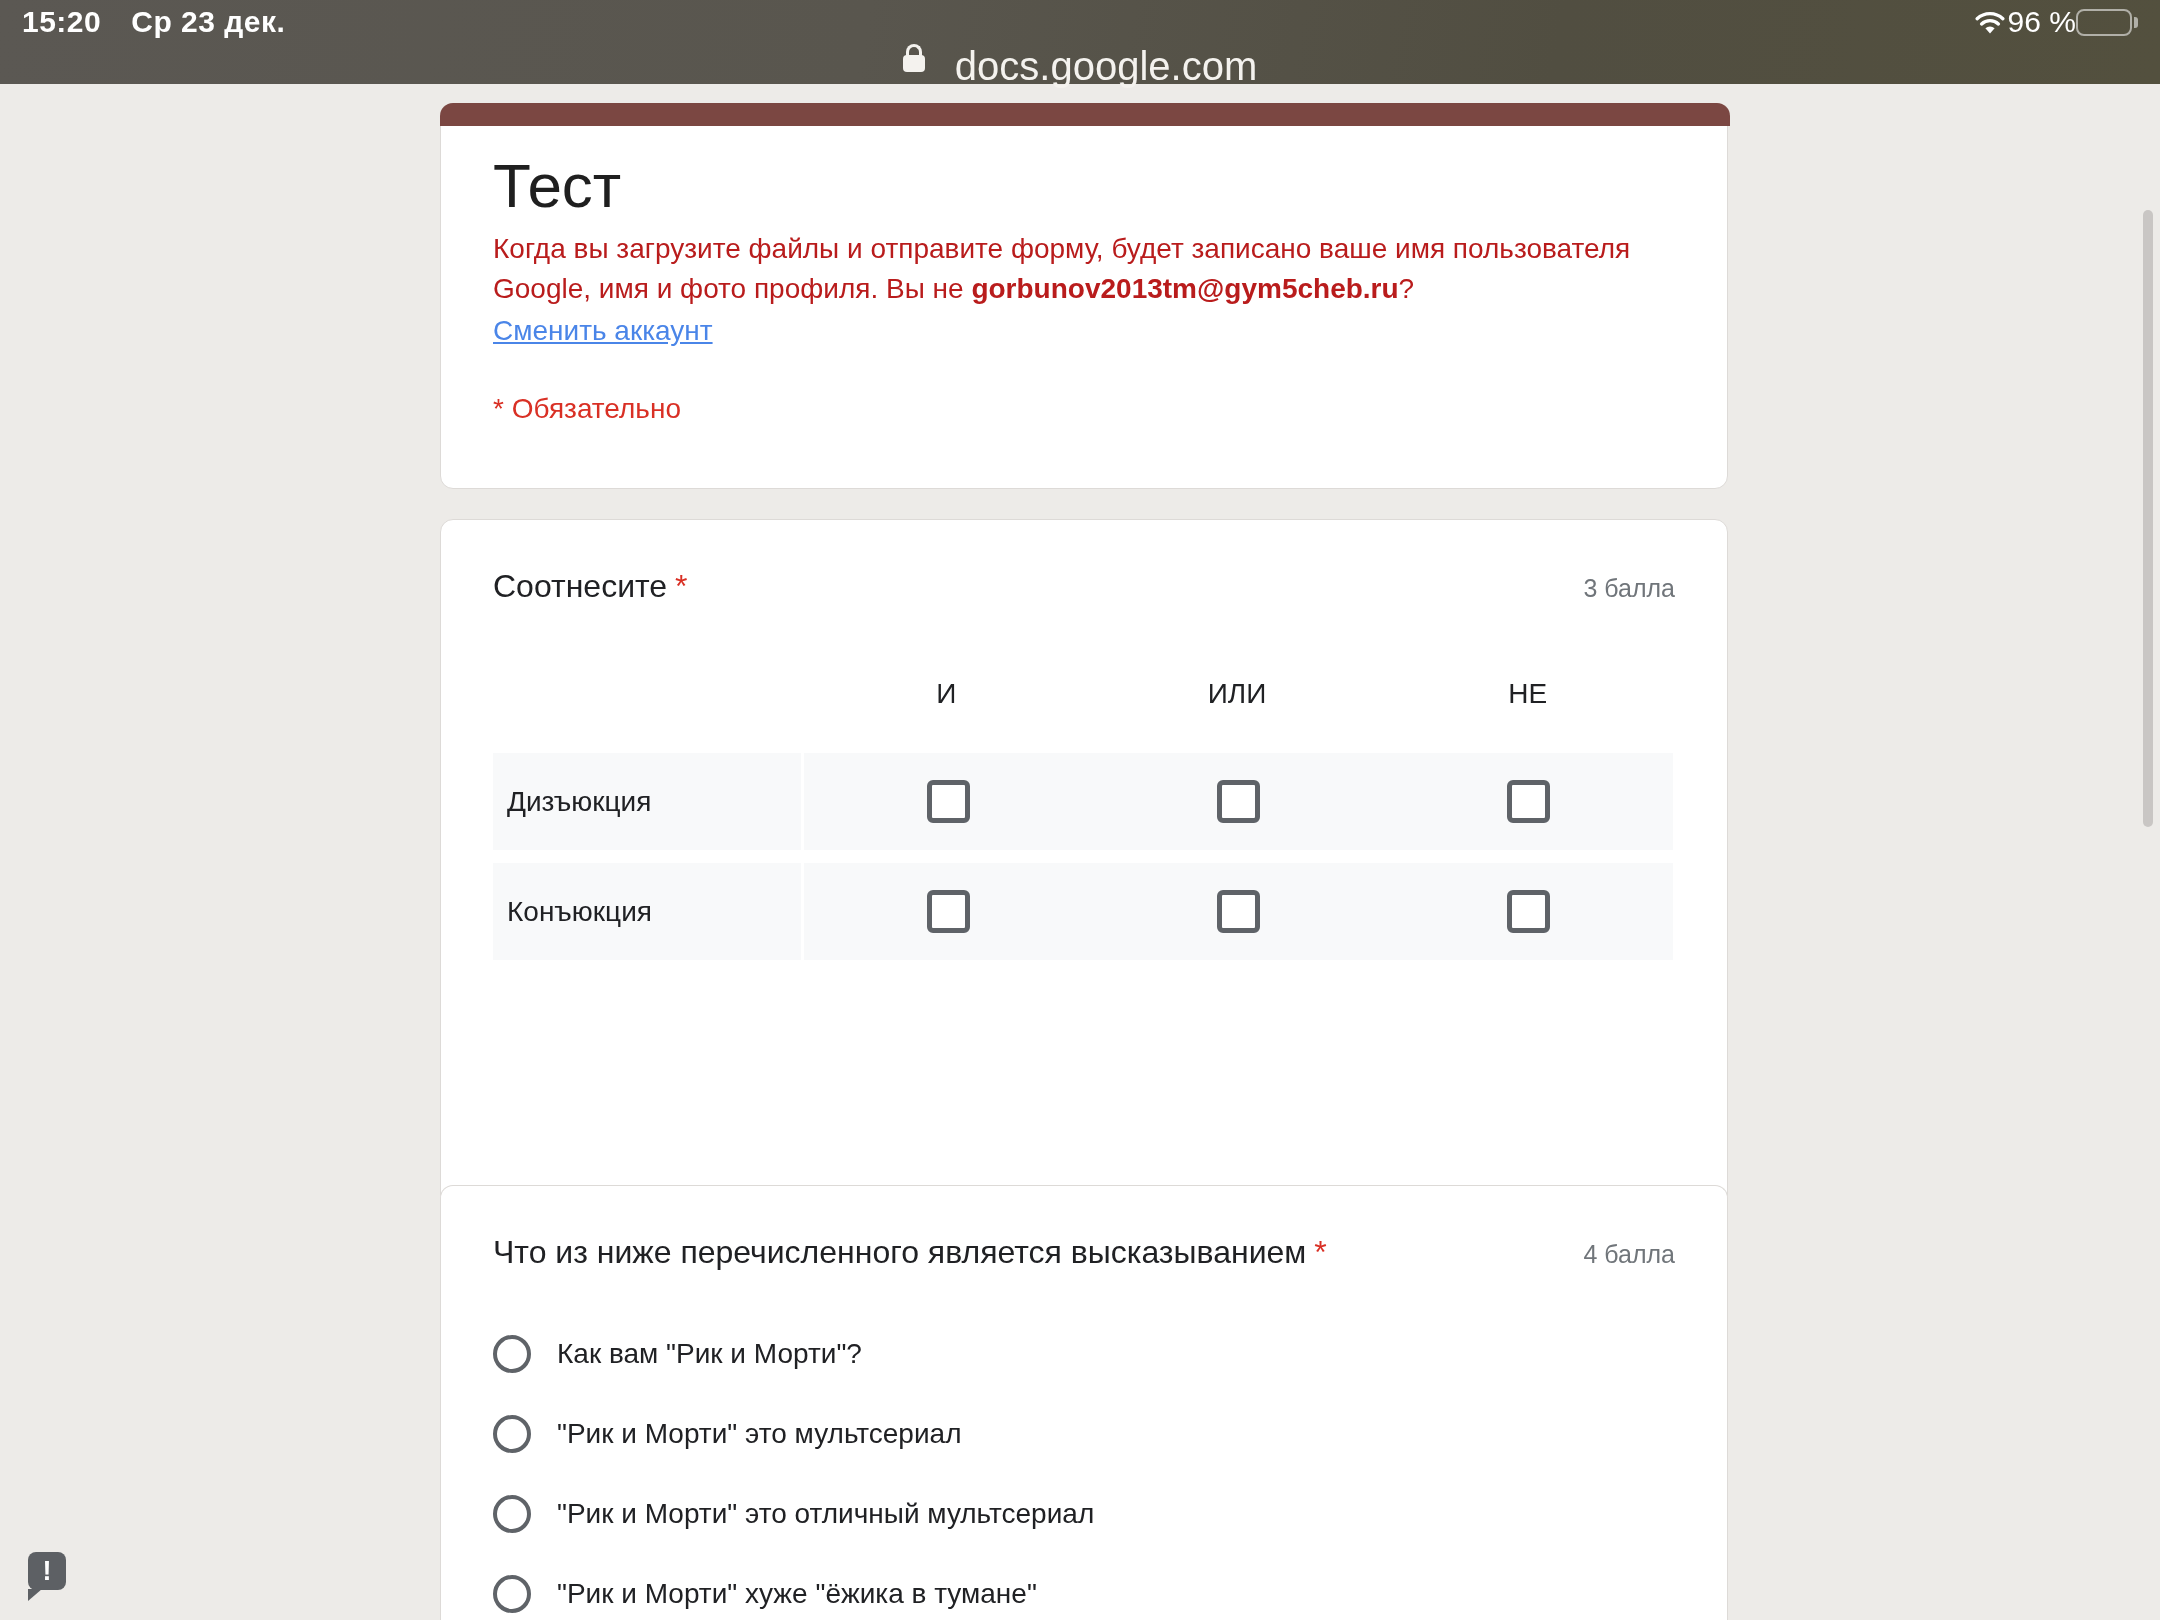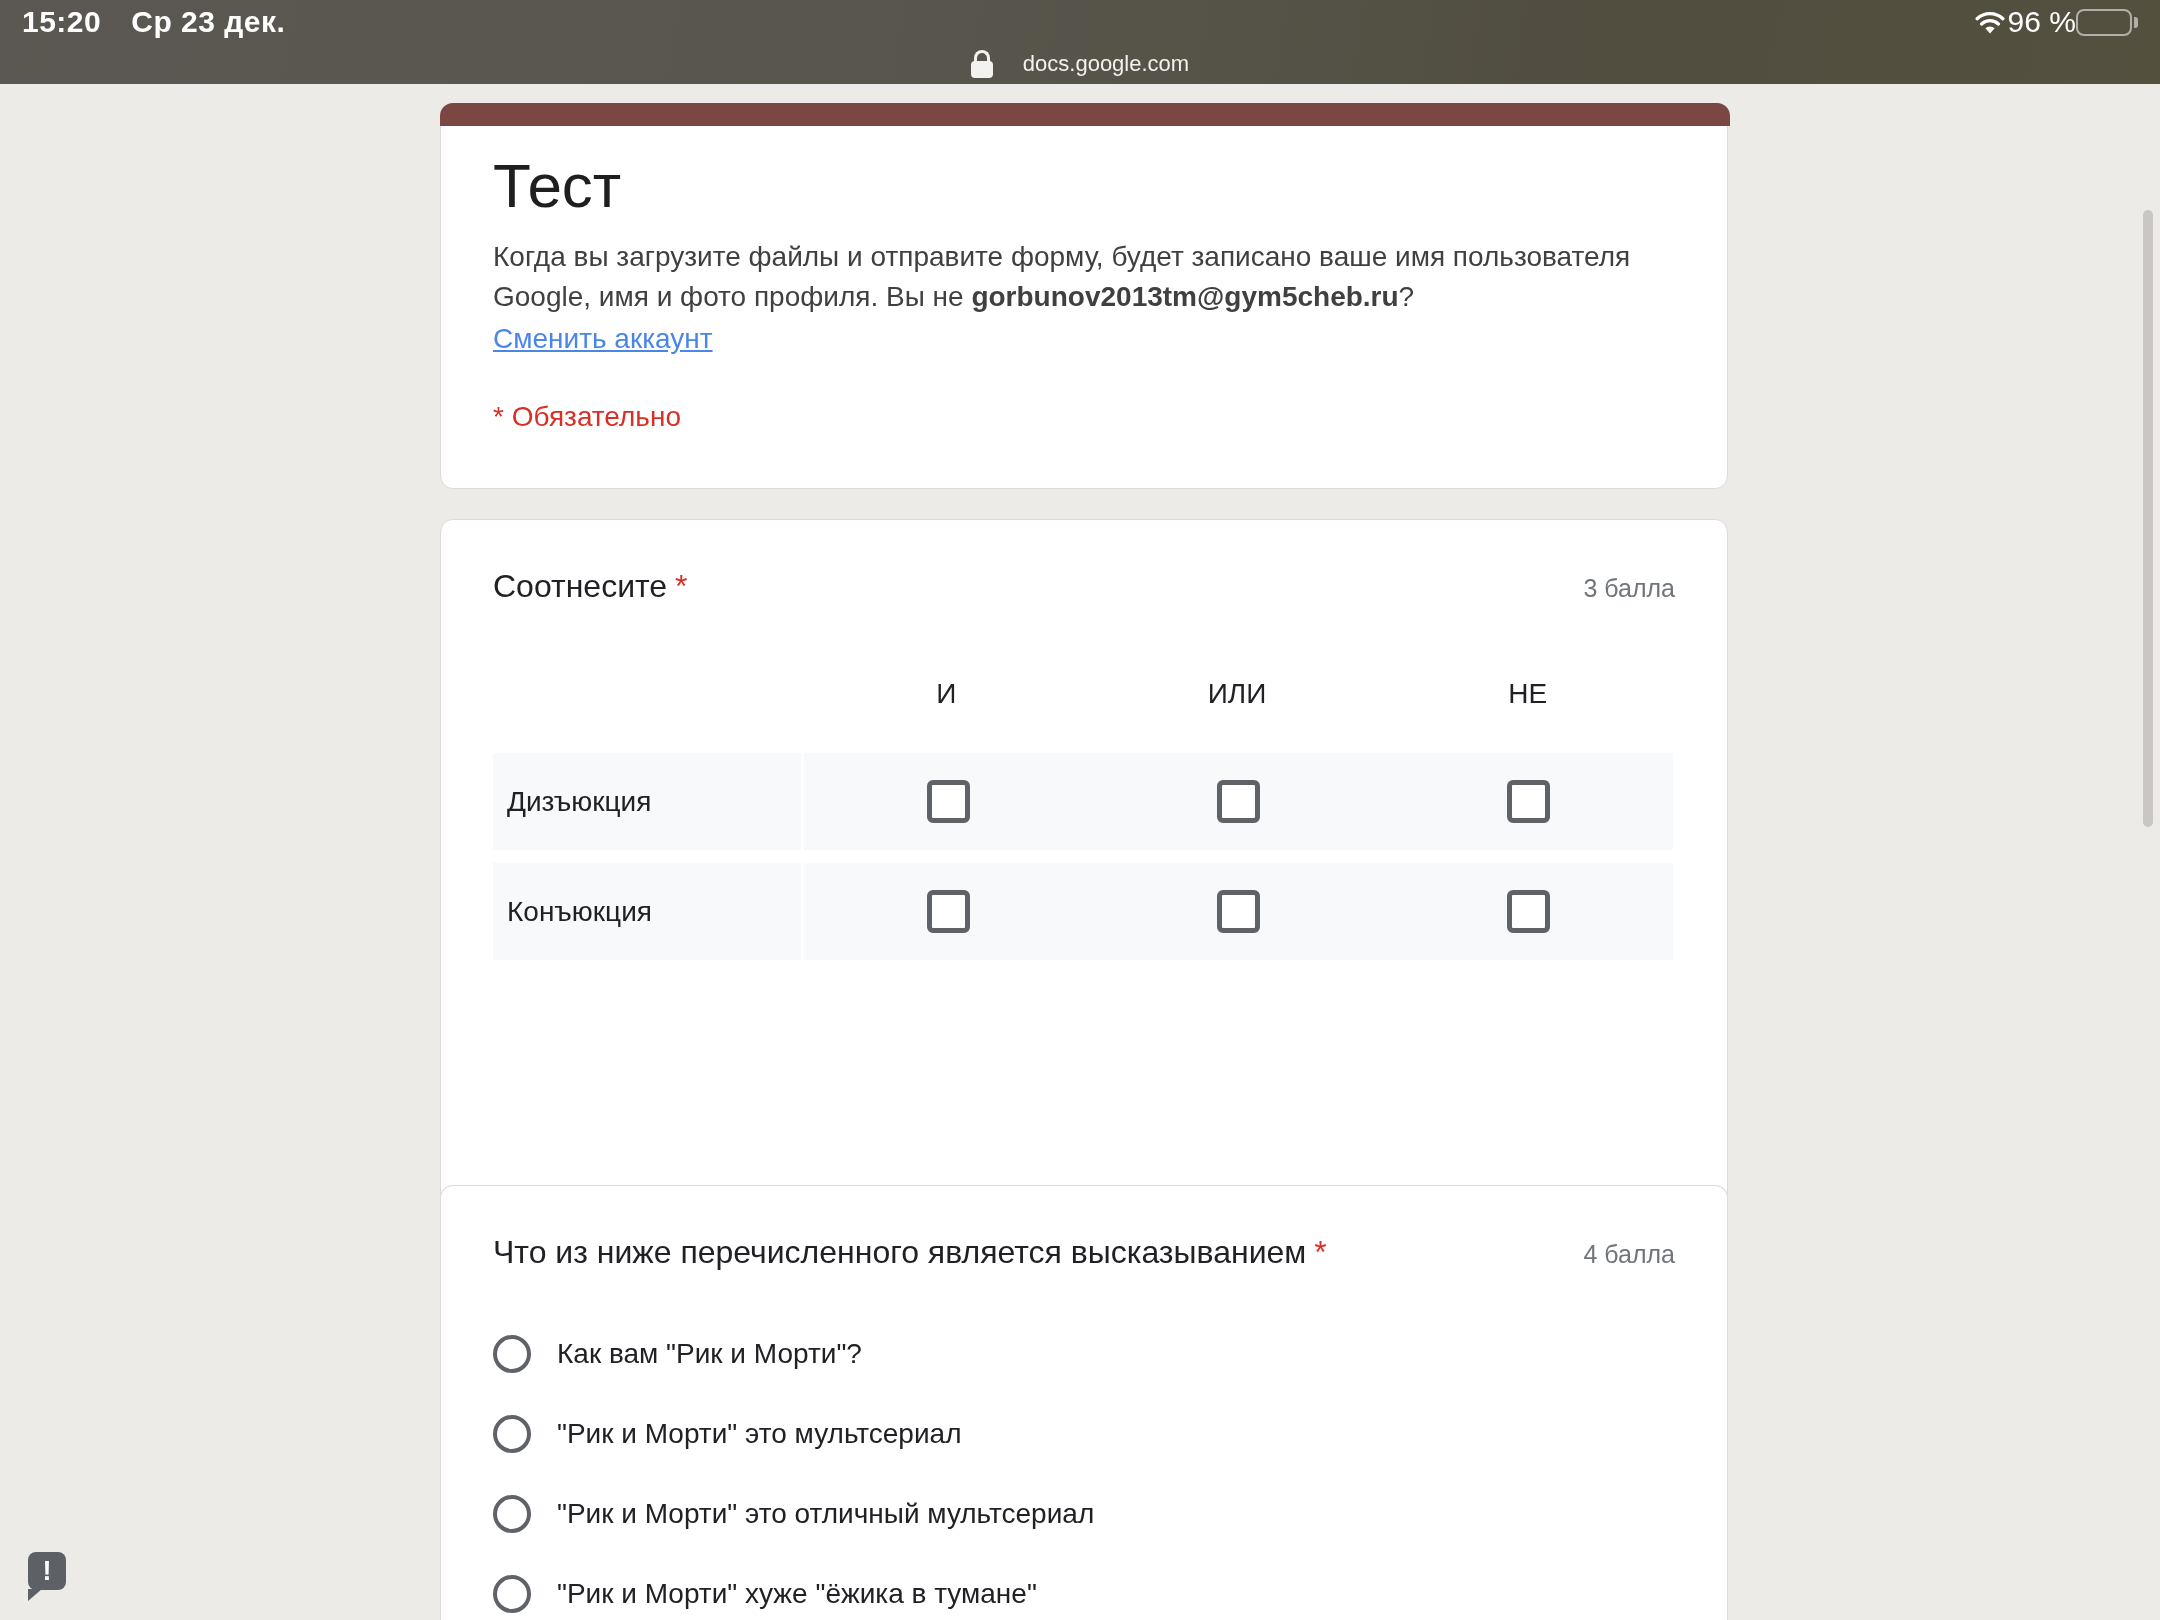--- a/index.html
+++ b/index.html
@@ -31,22 +31,22 @@
     width:56px; height:27px; border:2px solid rgba(255,255,255,.55);
     border-radius:8px; padding:3px; position:relative;
   }
   .battery-fill { width:92%; height:100%; background:#fff; border-radius:4px; }
   .battery-cap {
     width:4px; height:11px; background:rgba(255,255,255,.55);
     border-radius:0 3px 3px 0; margin-left:2px;
   }
   .url-row {
     position:absolute; left:0; top:44px; width:100%; height:40px;
-    display:flex; align-items:center; justify-content:center; gap:30px;
-    color:#f4f2ee; font-size:22px;
+    display:flex; align-items:flex-start; justify-content:center; gap:30px;
+    color:#f4f2ee; font-size:40px;
   }
   .lock { width:22px; height:28px; position:relative; }
   .lock-shackle {
     position:absolute; left:3px; top:0; width:16px; height:16px;
     border:3.5px solid #f4f2ee; border-bottom:none; border-radius:8px 8px 0 0;
   }
   .lock-body {
     position:absolute; left:0; top:11px; width:22px; height:17px;
     background:#f4f2ee; border-radius:4px;
   }
@@ -61,21 +61,21 @@
   .card-3 { top:1185px; height:520px; border-bottom:none; border-radius:13px 13px 0 0; }
 
   .theme-strip {
     position:absolute; left:-1px; top:-1px; width:1290px; height:23px;
     background:#7b4742; border-radius:13px 13px 0 0;
   }
 
   .card-pad { padding:0 52px; }
 
   .form-title { font-size:62px; font-weight:400; color:#1f1f1f; padding-top:46px; }
-  .form-desc { margin-top:16px; font-size:28px; line-height:40px; color:#404040; }
+  .form-desc { margin-top:8px; font-size:28px; line-height:40px; color:#b91c1c; }
   .form-desc b { font-weight:700; }
   .switch-link {
     display:inline-block; margin-top:2px; font-size:28px; line-height:40px;
     color:#4a85e8; text-decoration:underline; cursor:pointer;
   }
   .required-note { margin-top:42px; font-size:28px; color:#d93025; }
 
   .q-header {
     display:flex; justify-content:space-between; align-items:baseline;
     padding:48px 52px 0 52px;

